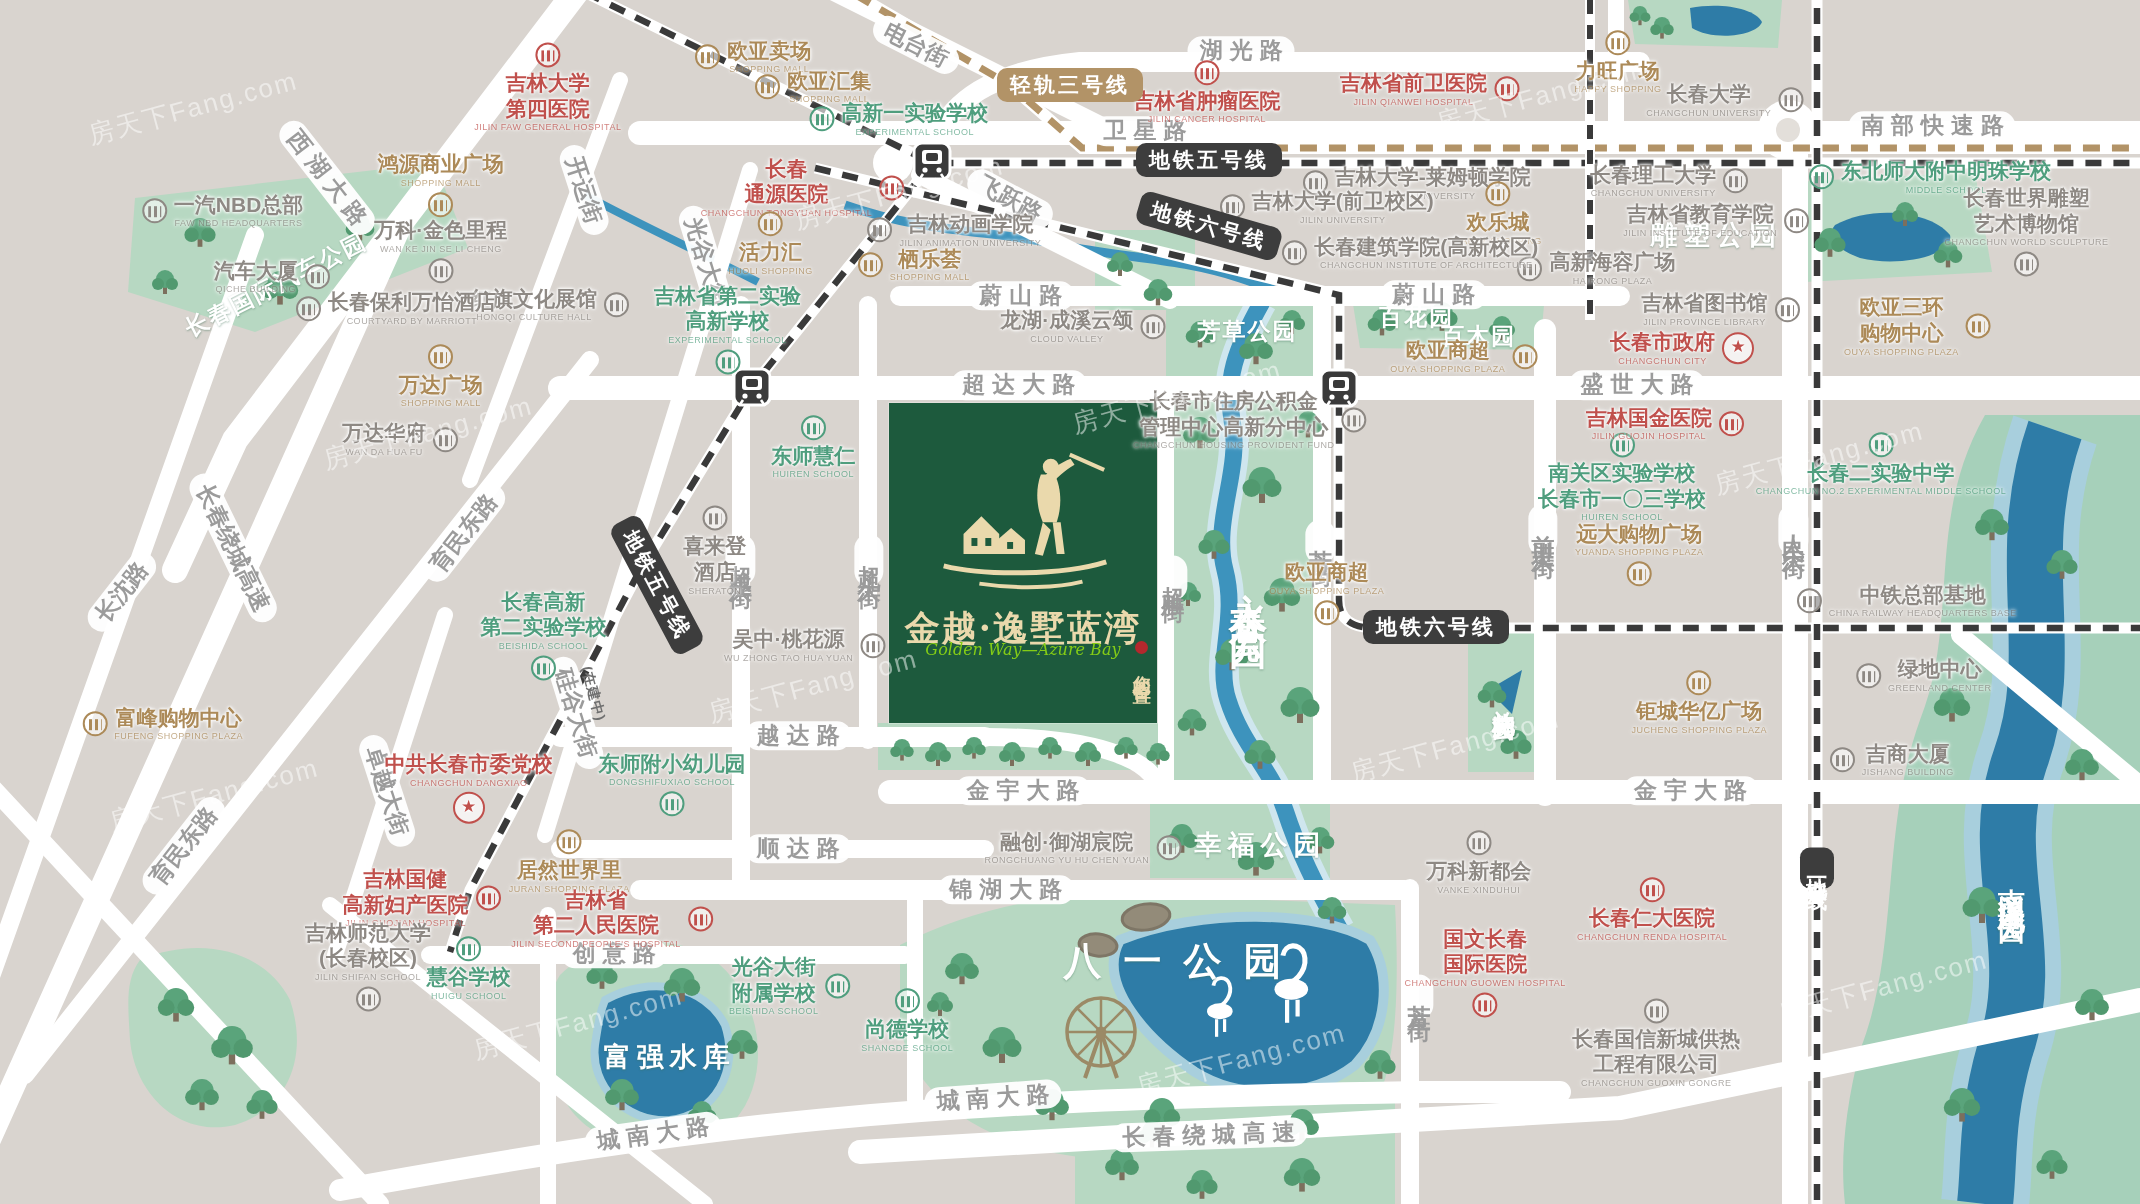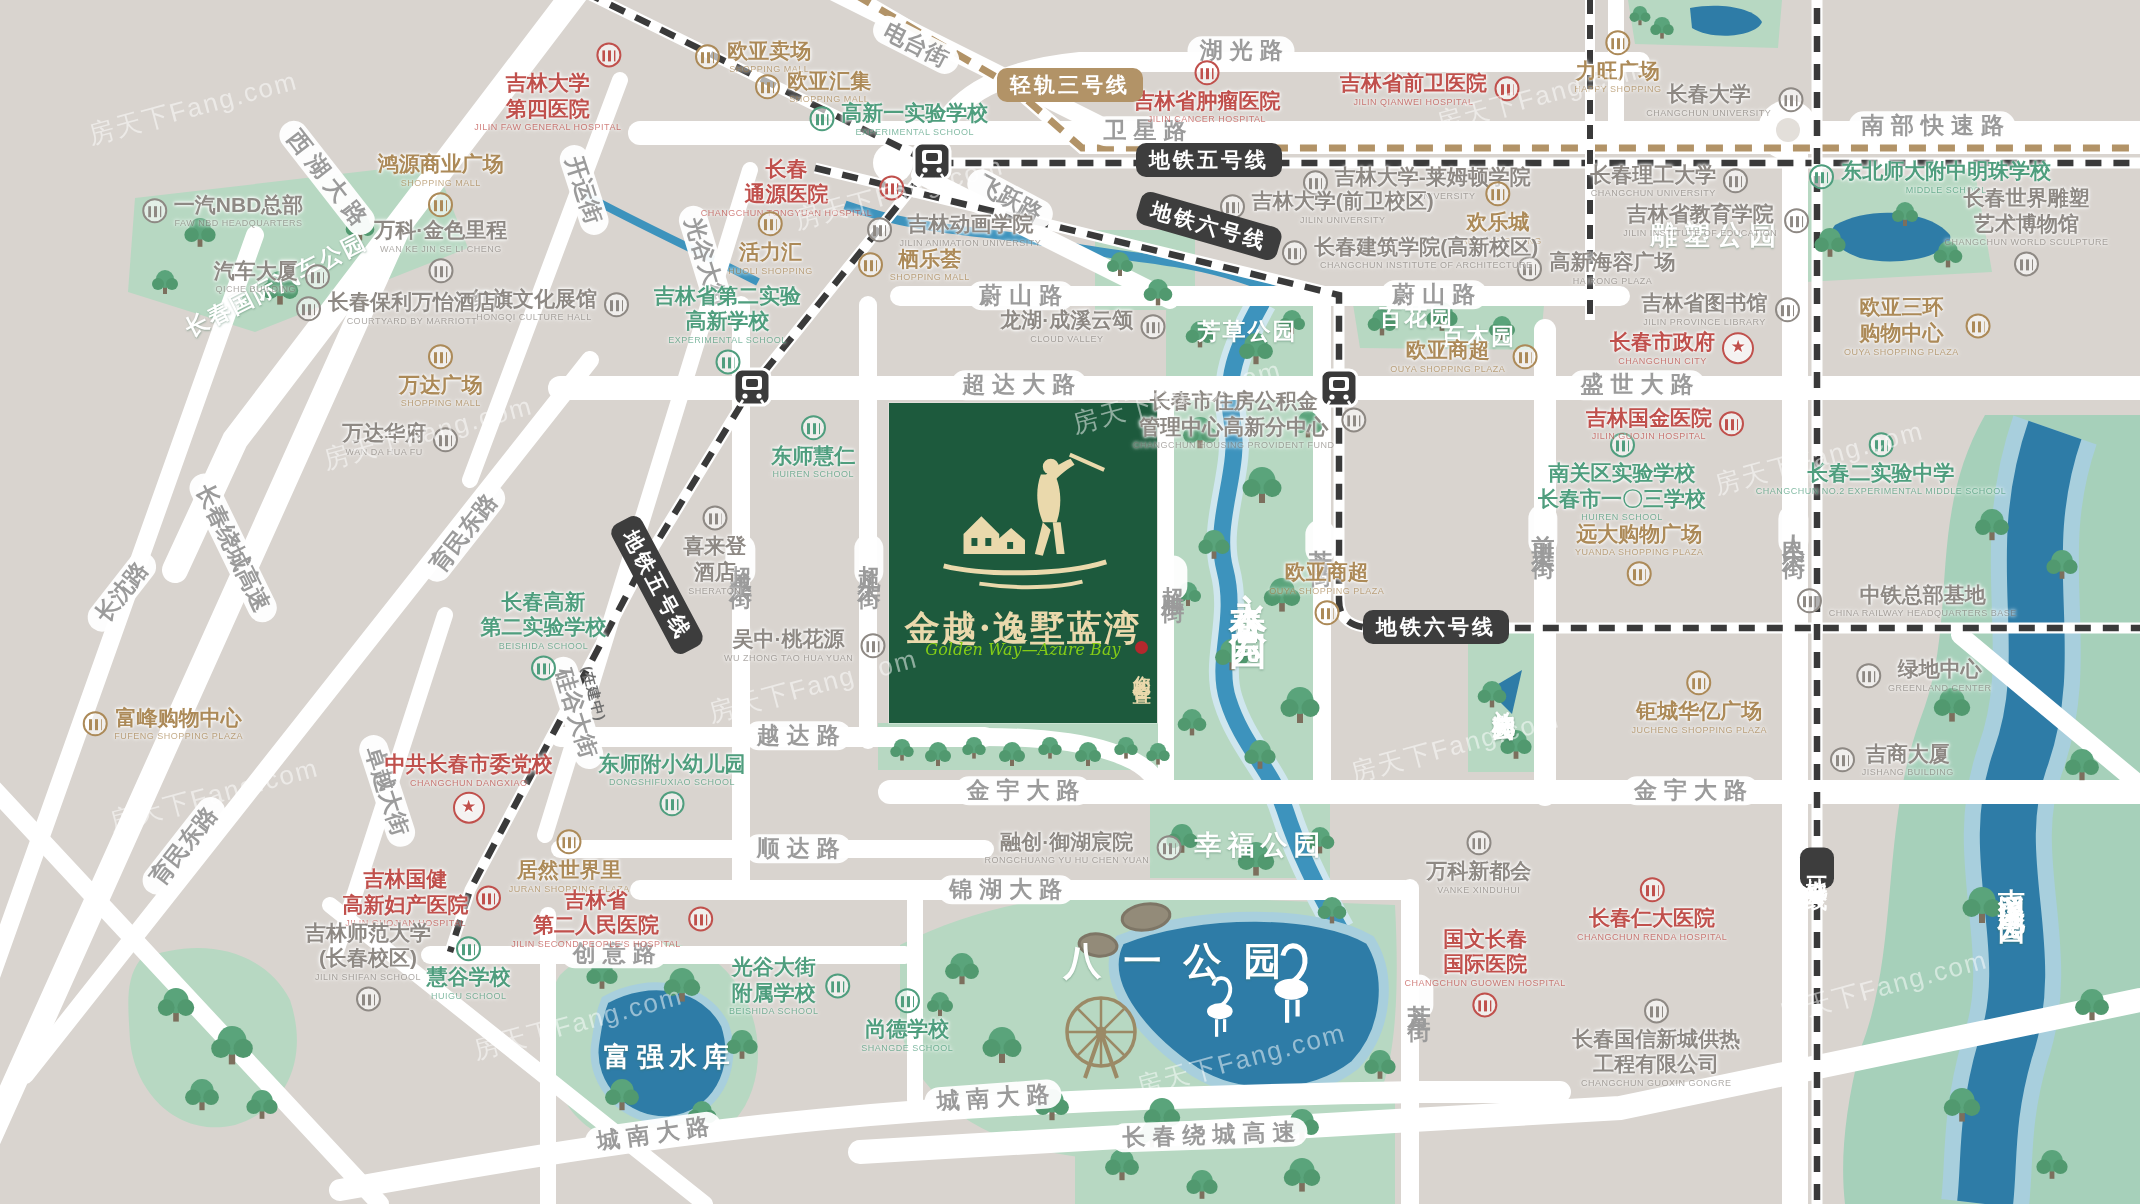--- a/index.html
+++ b/index.html
@@ -340,21 +340,21 @@
     <div class="lbl park s-md" style="left: 80.2%; top: 19.5%;">雕塑公园</div>
     <div class="lbl park s-sm" style="left: 66.2%; top: 26.3%;">百花园</div>
     <div class="lbl park s-sm" style="left: 69.1%; top: 27.9%;">百木园</div>
     <div class="lbl park s-sm" style="left: 58.3%; top: 27.5%;">芳草公园</div>
     <div class="lbl park s-lg vert" style="left: 58.3%; top: 49%;">永春公园</div>
     <div class="lbl park s-sm vert" style="left: 70.3%; top: 57.9%;">兰桡湖公园</div>
     <div class="lbl park s-md" style="left: 58.9%; top: 70.2%;">幸福公园</div>
     <div class="lbl park s-lg" style="left: 55.3%; top: 79.8%;">八一公园</div>
     <div class="lbl park s-md" style="left: 31.3%; top: 87.8%;">富强水库</div>
     <div class="lbl park s-md vert" style="left: 94%; top: 73.5%;">南溪湿地公园</div>
-    <div class="poi red col" style="left: 25.6%; top: 7.3%; align-items: flex-end;">
+    <div class="poi red col" style="left: 25.6%; top: 7.3%;">
       <span class="poi-icon"></span>
       <span class="ptxt">
         <span class="t">吉林大学</span>
         <span class="t">第四医院</span>
         <span class="en">JILIN FAW GENERAL HOSPITAL</span>
       </span>
     </div>
     <div class="poi tan" style="left: 35.2%; top: 4.7%;">
       <span class="poi-icon"></span>
       <span class="ptxt">

